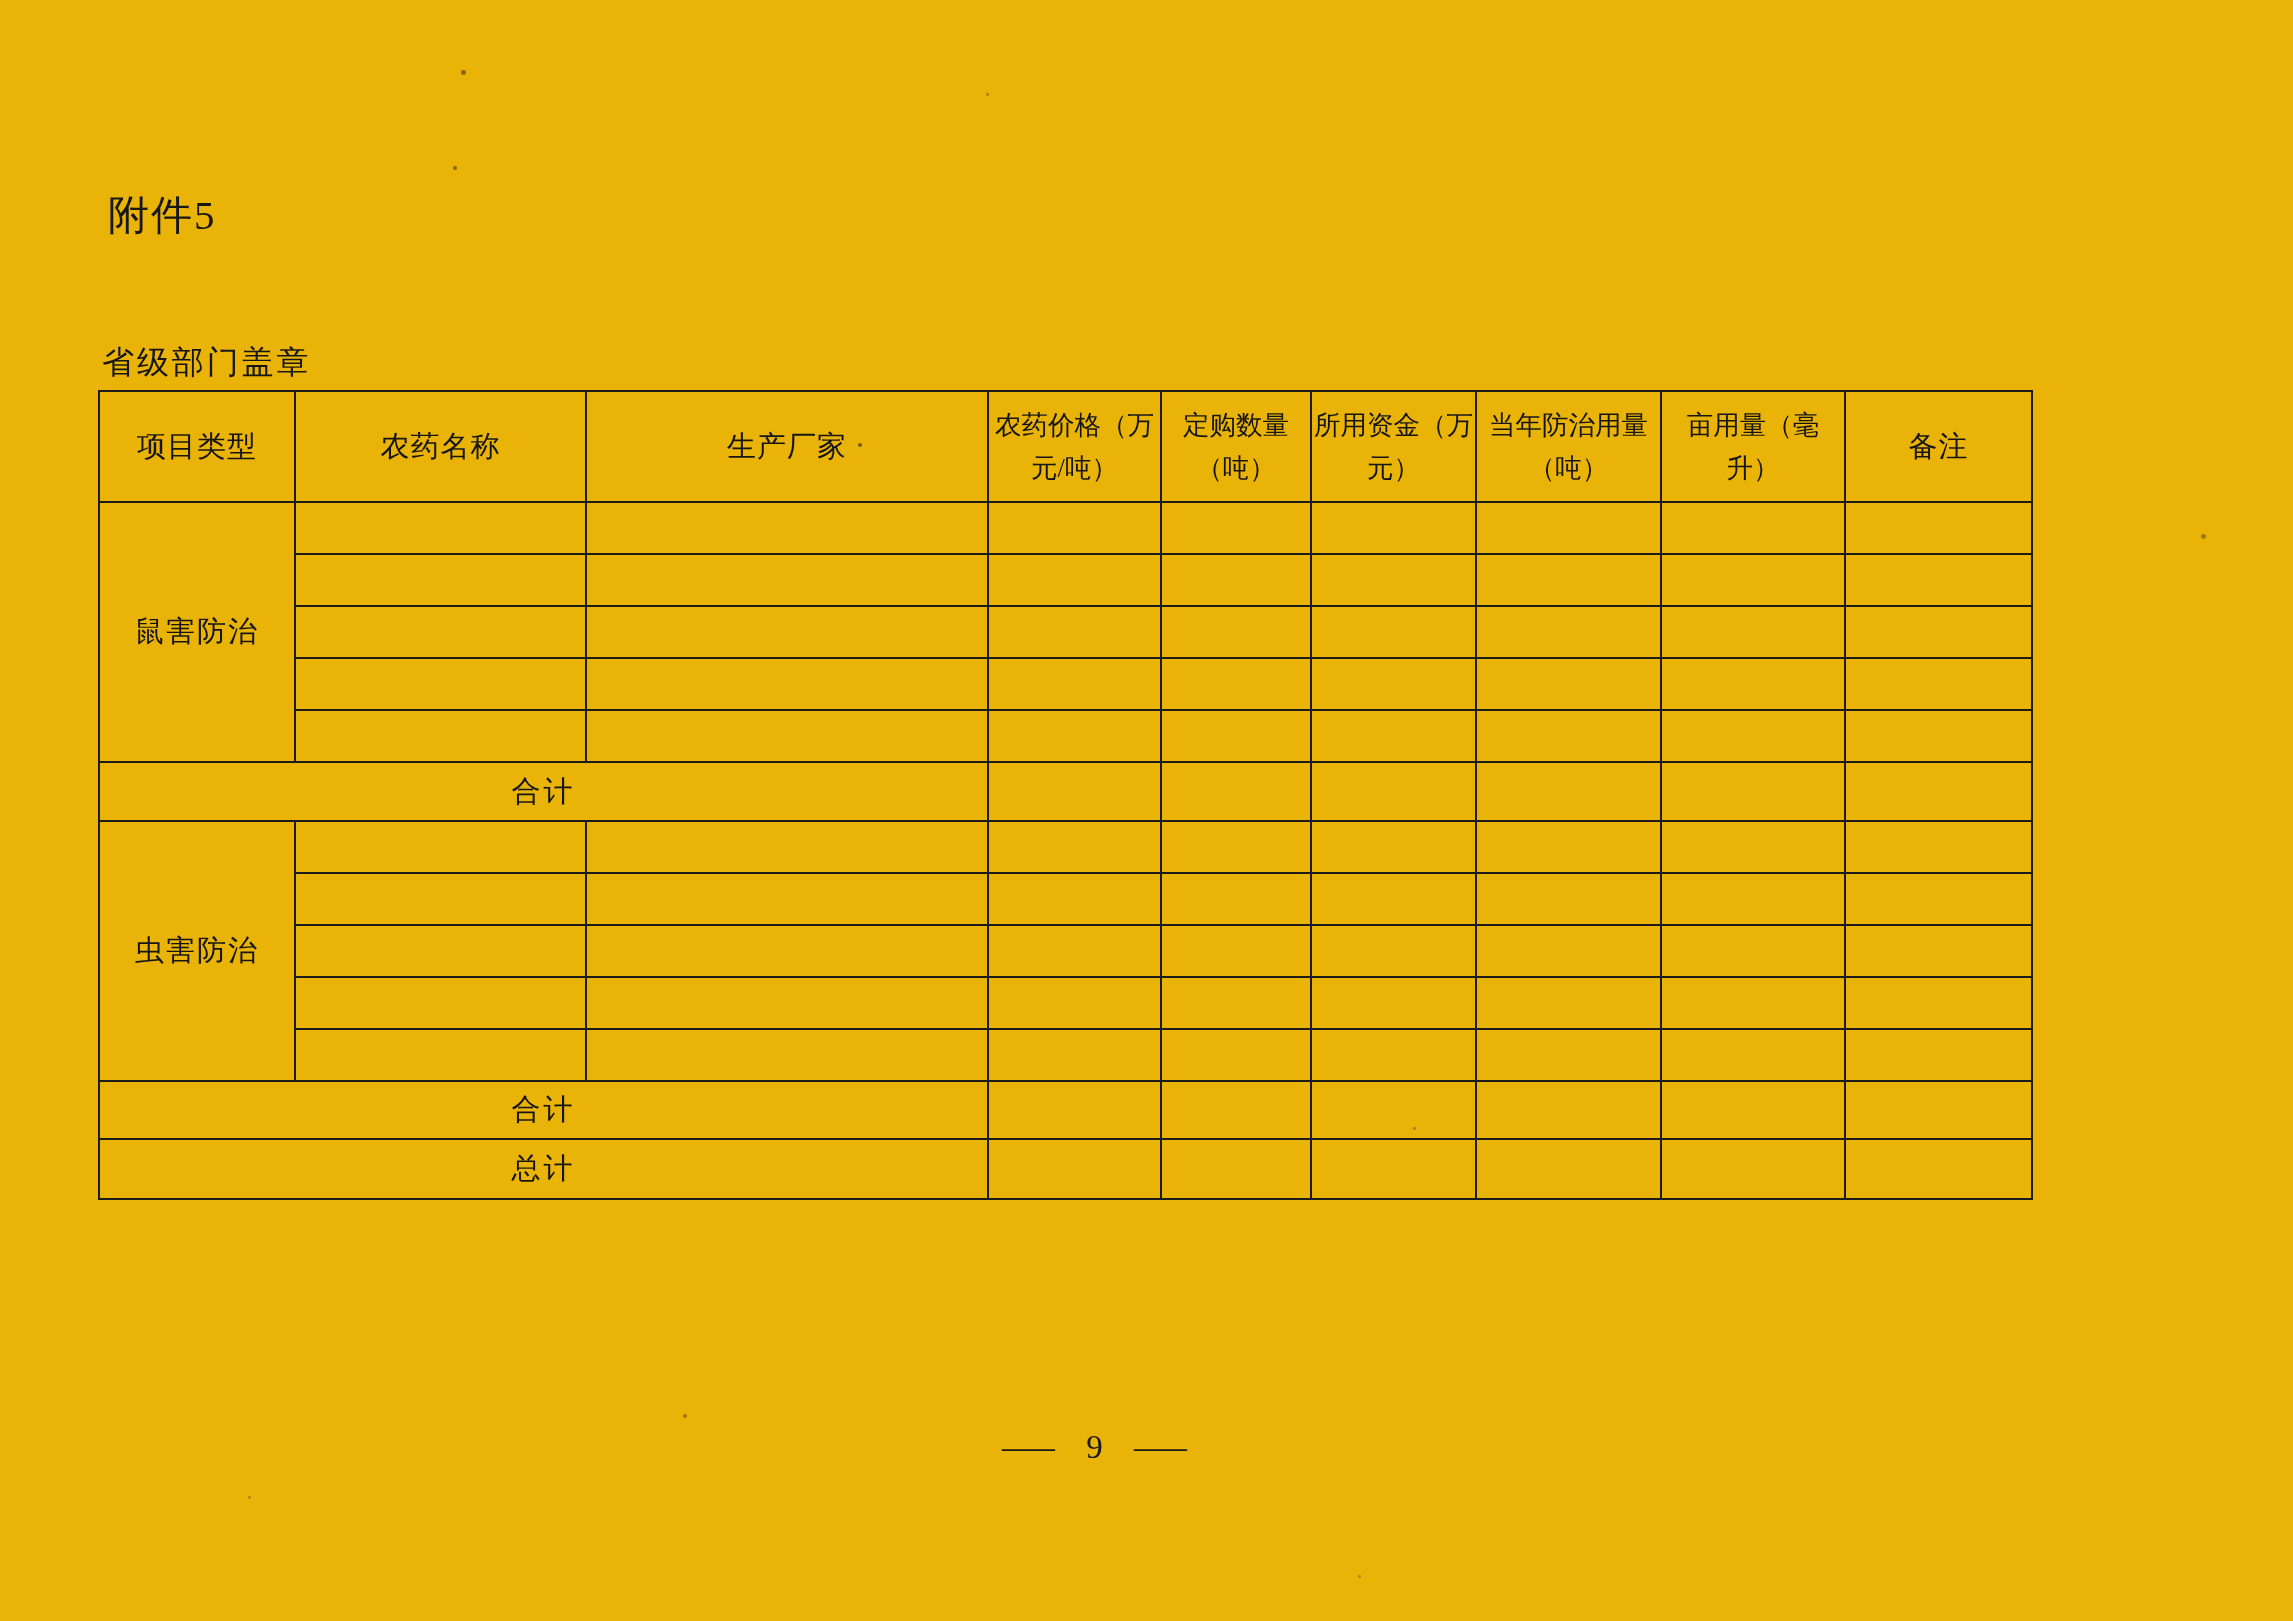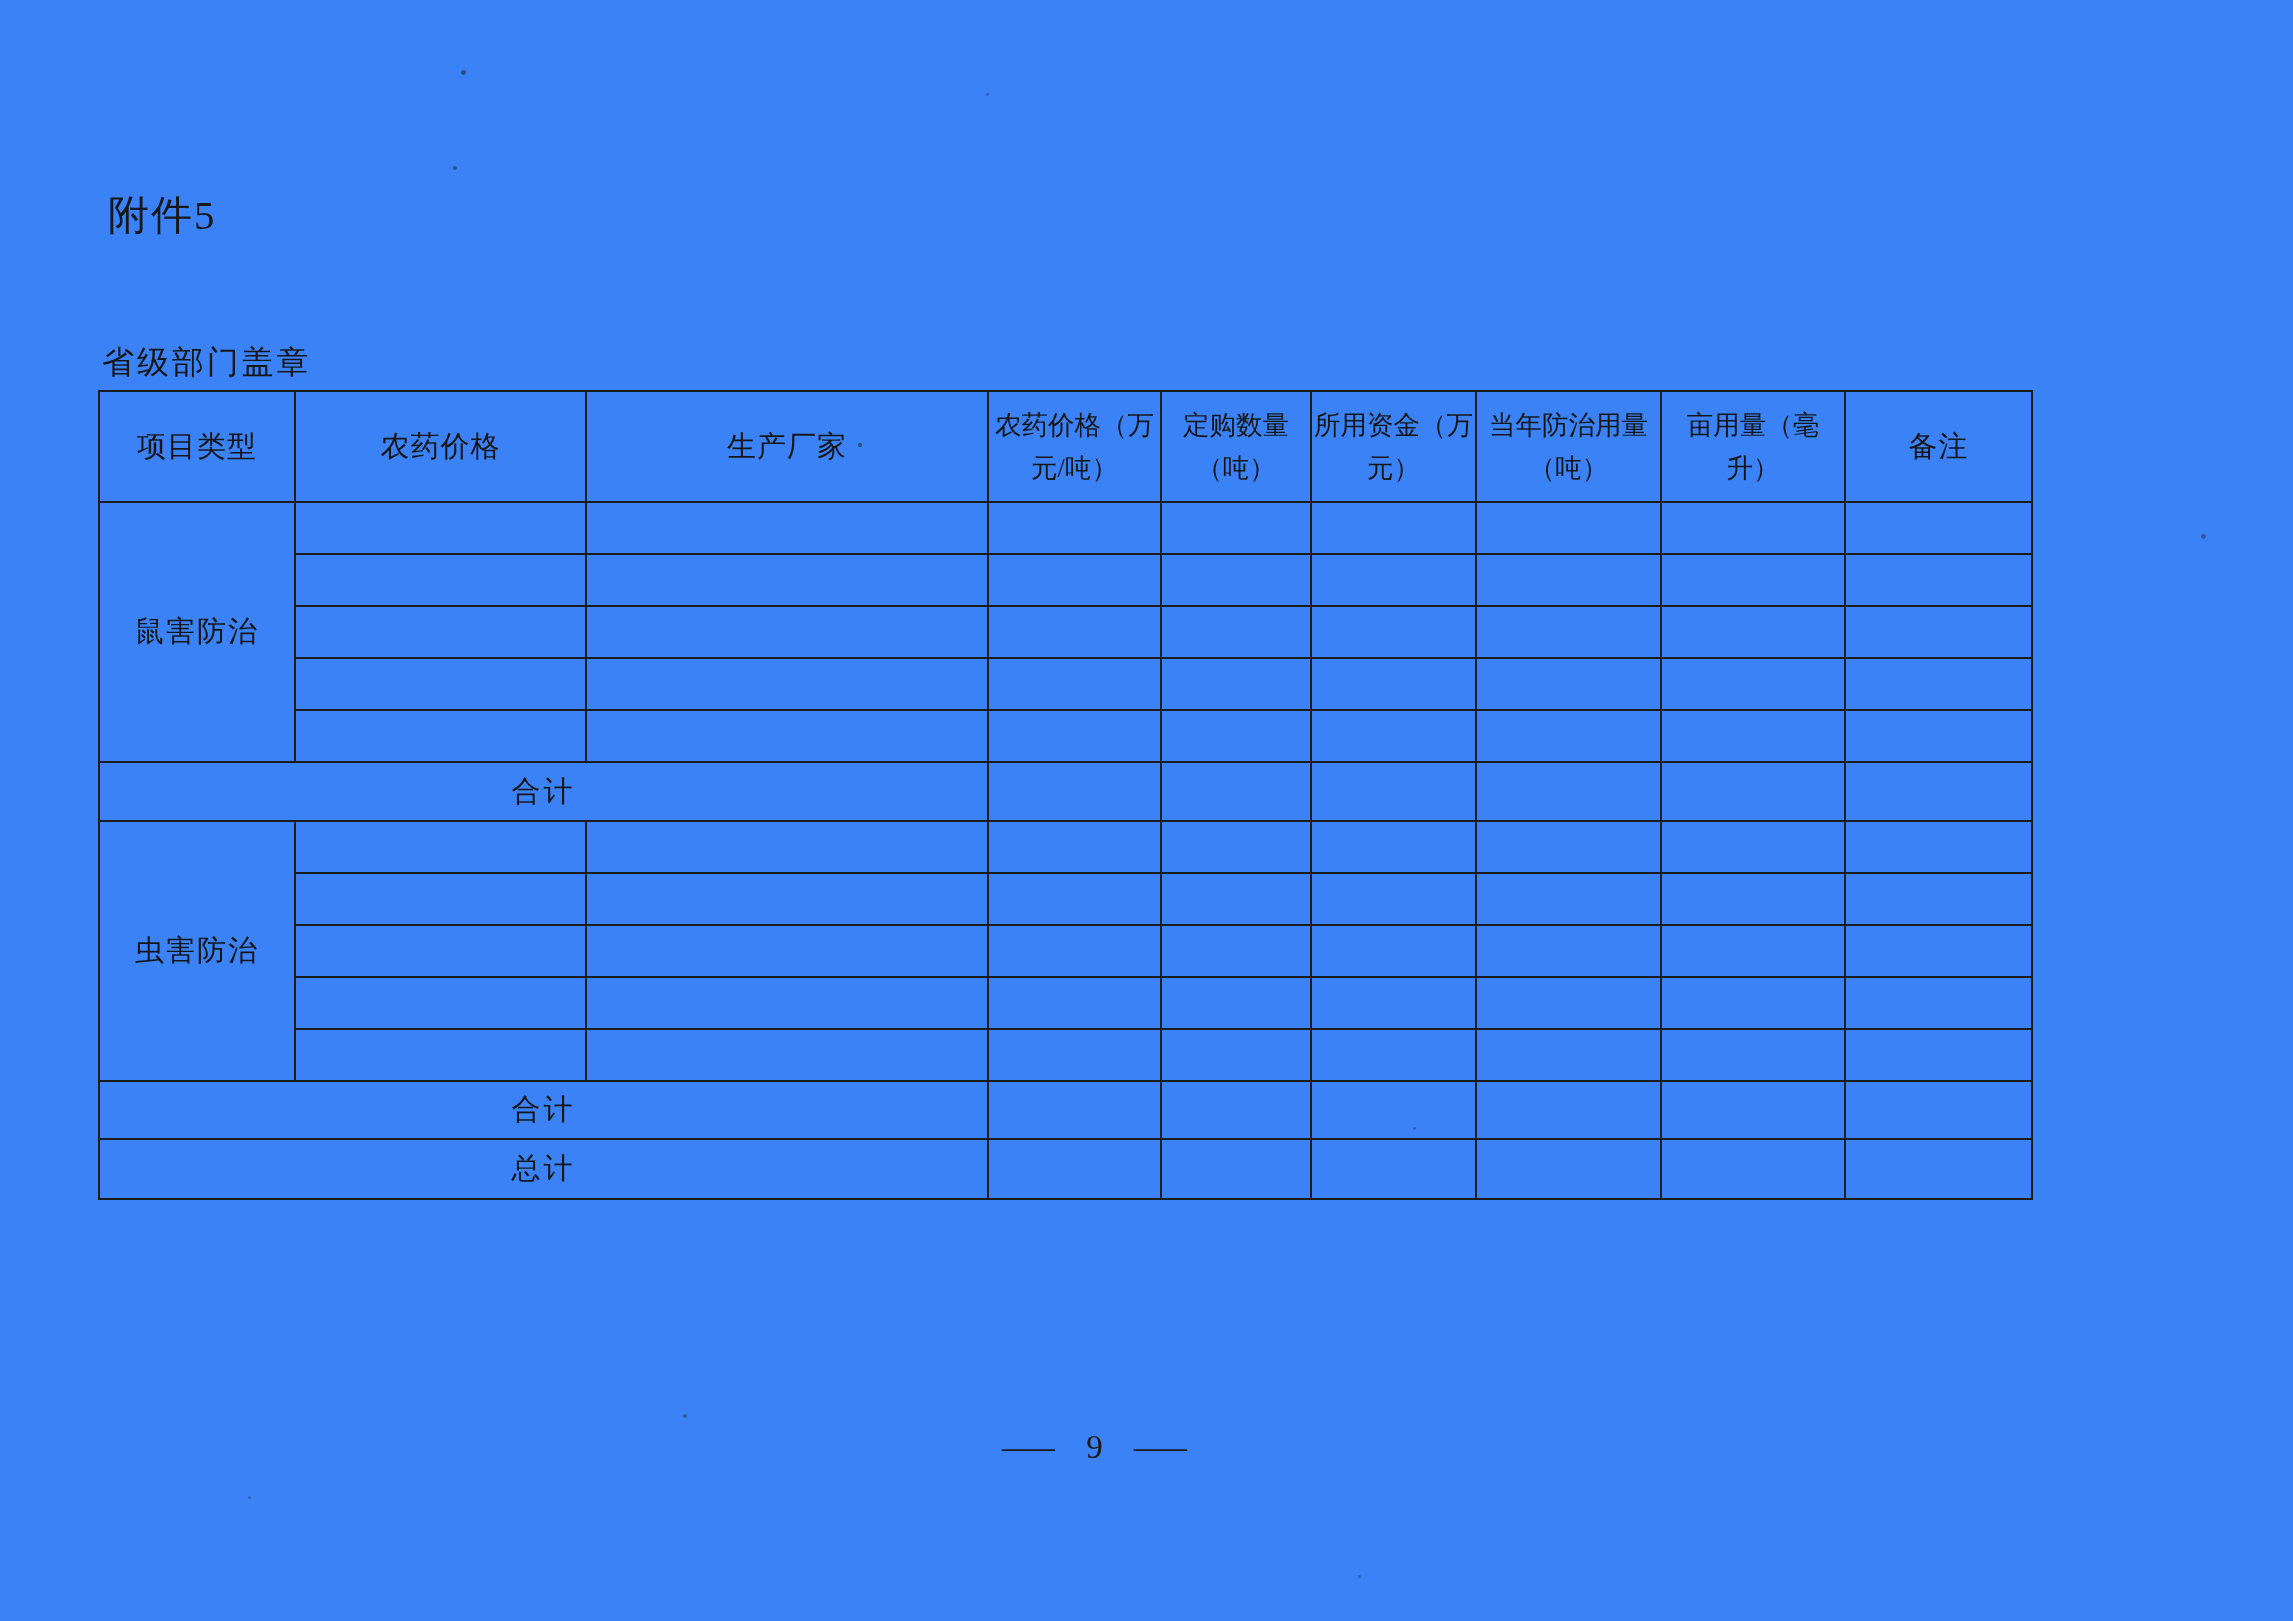--- a/index.html
+++ b/index.html
@@ -1,20 +1,20 @@
 <!DOCTYPE html>
 <html><head>
 <meta charset="utf-8">
 <style>
   html,body { margin:0; padding:0; }
   body { background:#e8e8e8; }
   .page {
     position:relative;
     width:2294px; height:1621px;
-    background:#3b82f6;
+    background:#eab308;
     overflow:hidden;
     font-family:"Liberation Serif","DejaVu Serif",serif;
     color:#1a1a1a;
   }
   .attachment {
     position:absolute; left:108px; top:188px;
     font-size:41px; letter-spacing:2px;
     color:#171717;
   }
   .doc-title {
@@ -88,21 +88,21 @@
       <col style="width:173px">
         <col style="width:150px">
         <col style="width:165px">
       <col style="width:185px">
         <col style="width:184px">
         <col style="width:187px">
     </colgroup>
     <thead>
       <tr class="rh-header">
         <th class="hbig">项目类型</th>
-        <th class="hbig">农药价格</th>
+        <th class="hbig">农药名称</th>
         <th class="hbig">生产厂家</th>
         <th class="hsmall">农药价格（万元/吨）</th>
         <th class="hsmall">定购数量（吨）</th>
         <th class="hsmall">所用资金（万元）</th>
         <th class="hsmall">当年防治用量（吨）</th>
         <th class="hsmall">亩用量（毫升）</th>
         <th class="hbig">备注</th>
       </tr>
     </thead>
     <tbody>

